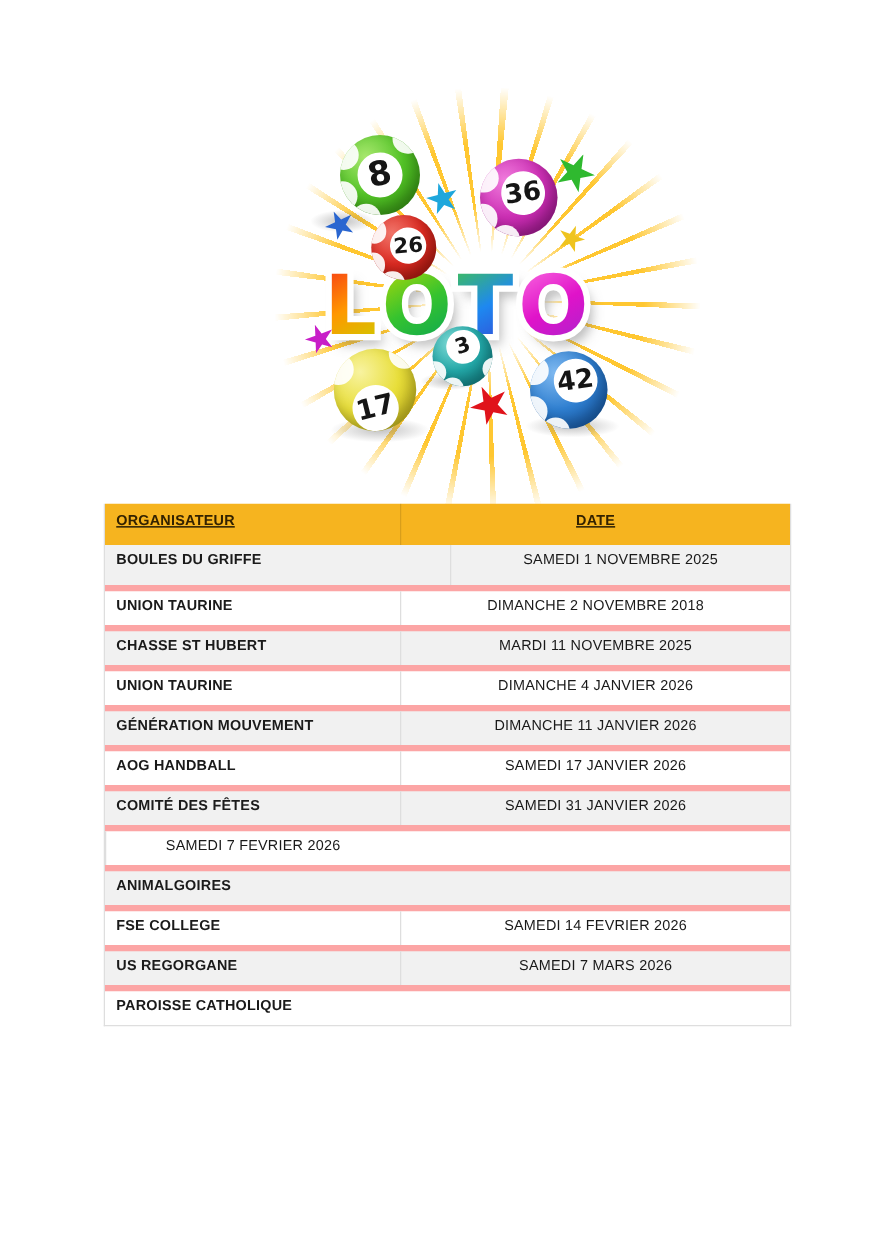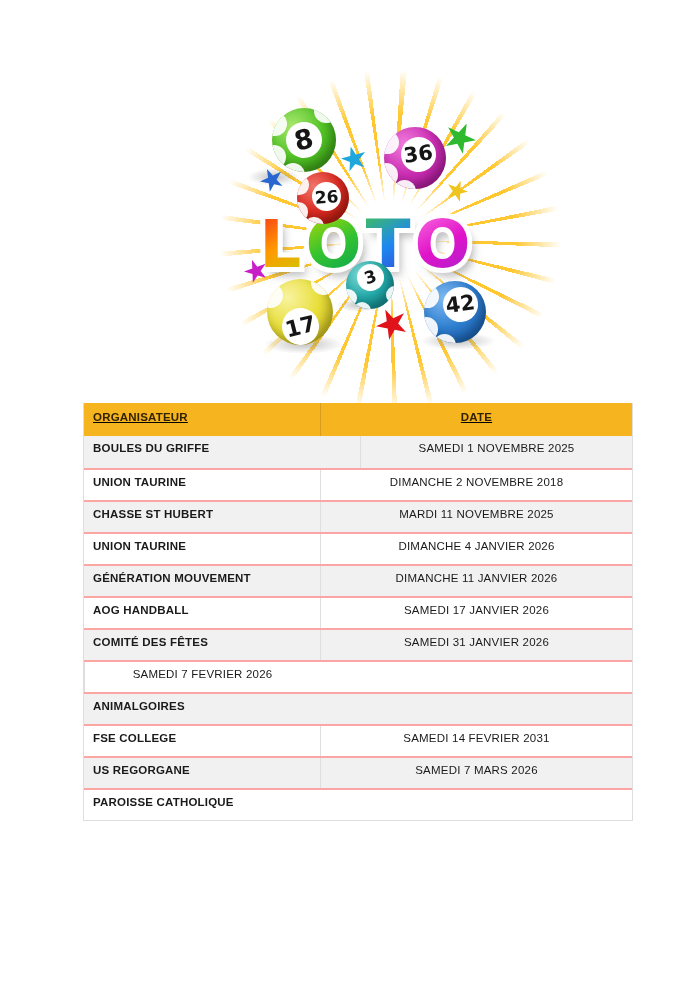--- a/index.html
+++ b/index.html
@@ -71,21 +71,21 @@
     background:linear-gradient(150deg, var(--g1) 5%, var(--g2) 50%, var(--g3) 95%);
     -webkit-background-clip:text; background-clip:text; color:transparent;
   }
 
   
   .sched { position:absolute; left:83px; top:403px; width:550px; border:1px solid #DEDEDE; border-top:none; z-index:5; }
   .thead { display:grid; grid-template-columns:236px 1fr; height:33px; background:var(--header-bg);text-decoration:underline; }
   .th { padding-top:8px; font-size:11.5px; font-weight:bold; color:var(--header-text); letter-spacing:.2px; }
   .th.org { padding-left:9px; }
   .th.date { text-align:center; border-left:1px solid rgba(0,0,0,.12); }
-  .trow { display:grid; grid-template-columns:236px 1fr; height:32px; background:#fff; border-top:2px solid #fca5a5; }
+  .trow { display:grid; grid-template-columns:236px 1fr; height:32px; background:#fff; border-top:5px solid #fca5a5; }
   .tbody .trow:nth-child(odd) { background:#F1F1F1; }
   .trow:first-child { border-top:none;gap:40px; }
   .td { padding-top:6px; font-size:11.5px; color:#1A1A1A; letter-spacing:.2px; }
   .td.org { font-weight:bold; padding-left:9px; }
   .td.date { text-align:center; border-left:1px solid #DEDEDE; }
 </style>
 </head>
 <body>
 
 <div class="page">
@@ -187,21 +187,21 @@
         <div class="td date">SAMEDI 31 JANVIER 2026</div>
       </div>
       <div class="trow">
         <div class="td date">SAMEDI 7 FEVRIER 2026</div>
       </div>
       <div class="trow">
         <div class="td org">ANIMALGOIRES</div>
       </div>
       <div class="trow">
         <div class="td org">FSE COLLEGE</div>
-        <div class="td date">SAMEDI 14 FEVRIER 2031</div>
+        <div class="td date">SAMEDI 14 FEVRIER 2026</div>
       </div>
       <div class="trow">
         <div class="td org">US REGORGANE</div>
         <div class="td date">SAMEDI 7 MARS 2026</div>
       </div>
       <div class="trow">
         <div class="td org">PAROISSE CATHOLIQUE</div>
       </div>
     </div>
   </div>

